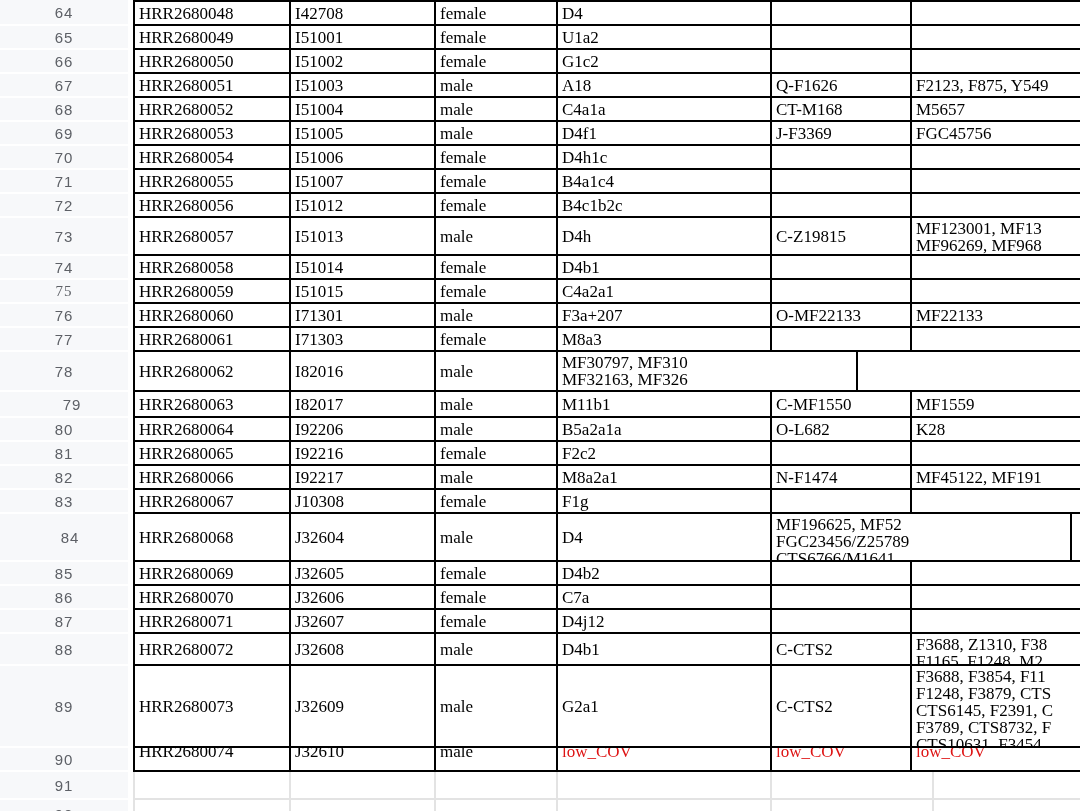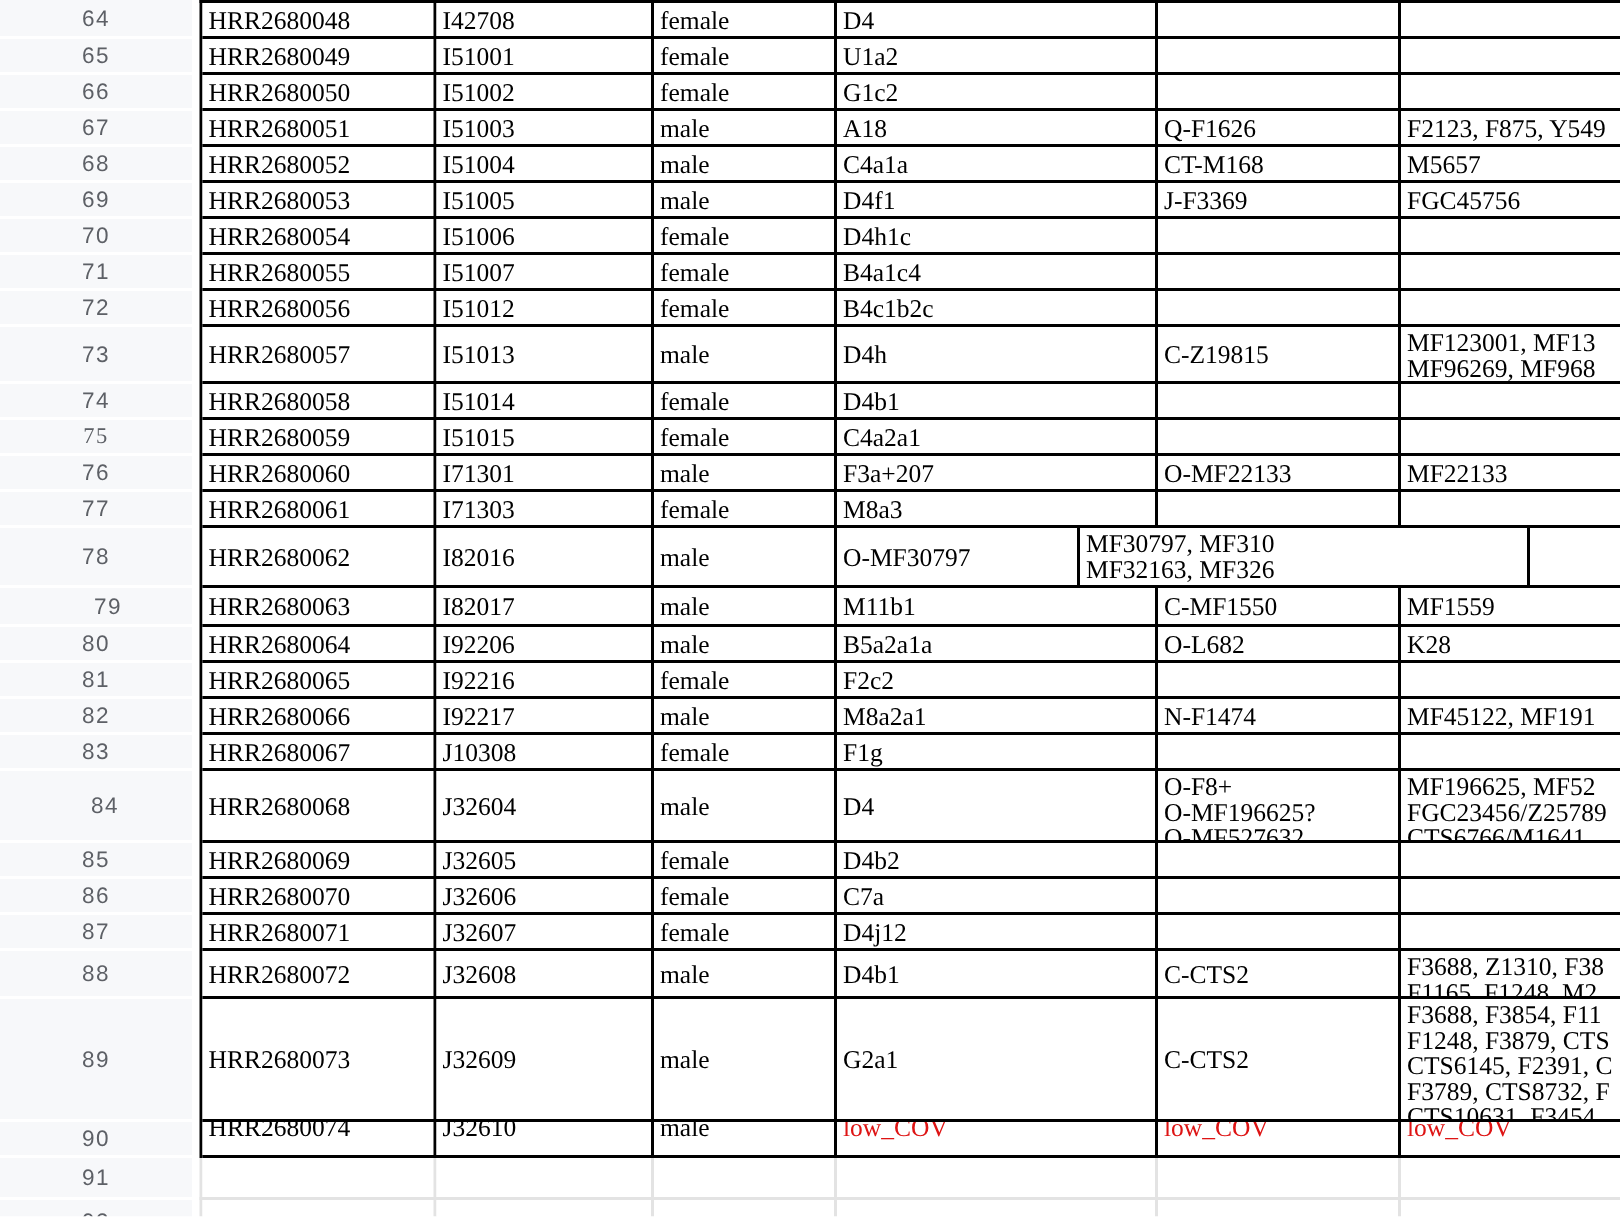--- a/index.html
+++ b/index.html
@@ -37,21 +37,21 @@
     overflow:hidden;padding:0 2px 0 4px;
     font-size:17px;line-height:17px;color:#000;
     display:flex;flex-direction:column;justify-content:center;
     background:var(--cell-bg);
   }
   .t-cell.multi{justify-content:flex-start;padding-top:2px;}
   .t-cell .line{white-space:nowrap;}
   .t-cell.red{color:var(--error-text);}
   .t-cell.clip-top{justify-content:flex-start;}
   .t-cell.clip-top .line{margin-top:-5px;}
-  .c0{width:156px}.c1{width:145px}.c2{width:122px}.c3{width:214px}.c4{width:162px}.c5{width:300px}
+  .c0{width:156px}.c1{width:145px}.c2{width:122px}.c3{width:214px}.c4{width:140px}.c5{width:300px}
   
   .bottom-grid{position:absolute;left:133px;}
   .g-row{display:flex;box-sizing:border-box;border-left:2px solid var(--gridline);border-bottom:2px solid var(--gridline);}
   .g-cell{box-sizing:border-box;border-right:2px solid var(--gridline);background:var(--cell-bg);}
 </style>
 </head>
 <body>
 
 <div class="app">
   <div class="row-headers" id="rowHeaders">
@@ -334,23 +334,20 @@
       <div class="t-row" style="height: 40px;">
         <div class="t-cell c0">
           <div class="line">HRR2680062</div>
         </div>
         <div class="t-cell c1">
           <div class="line">I82016</div>
         </div>
         <div class="t-cell c2">
           <div class="line">male</div>
         </div>
-        <div class="t-cell c4">
-          <div class="line">O-MF30797</div>
-        </div>
         <div class="t-cell c5 multi">
           <div class="line">MF30797, MF310</div>
           <div class="line">MF32163, MF326</div>
           <div class="line">MF30797, MF310</div>
         </div>
       </div>
       <div class="t-row" style="height: 26px;">
         <div class="t-cell c0">
           <div class="line">HRR2680063</div>
         </div>
@@ -447,25 +444,20 @@
           <div class="line">HRR2680068</div>
         </div>
         <div class="t-cell c1">
           <div class="line">J32604</div>
         </div>
         <div class="t-cell c2">
           <div class="line">male</div>
         </div>
         <div class="t-cell c3">
           <div class="line">D4</div>
-        </div>
-        <div class="t-cell c4 multi">
-          <div class="line">O-F8+</div>
-          <div class="line">O-MF196625?</div>
-          <div class="line">O-MF527632</div>
         </div>
         <div class="t-cell c5 multi">
           <div class="line">MF196625, MF52</div>
           <div class="line">FGC23456/Z25789</div>
           <div class="line">CTS6766/M1641</div>
         </div>
       </div>
       <div class="t-row" style="height: 24px;">
         <div class="t-cell c0">
           <div class="line">HRR2680069</div>

